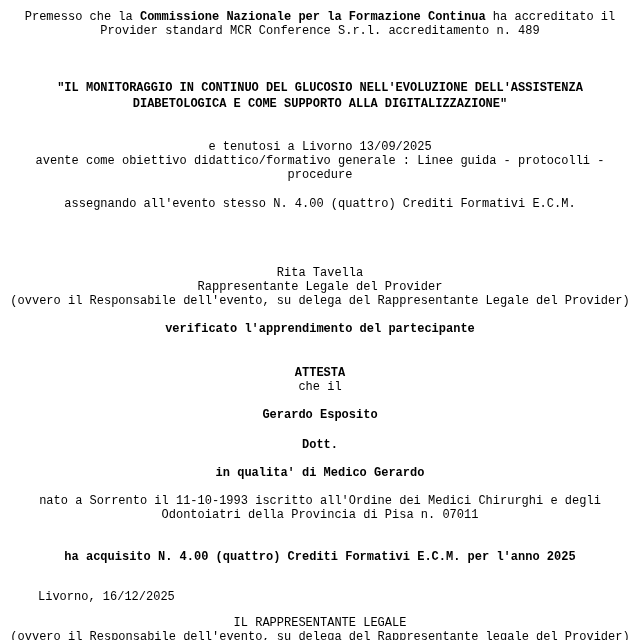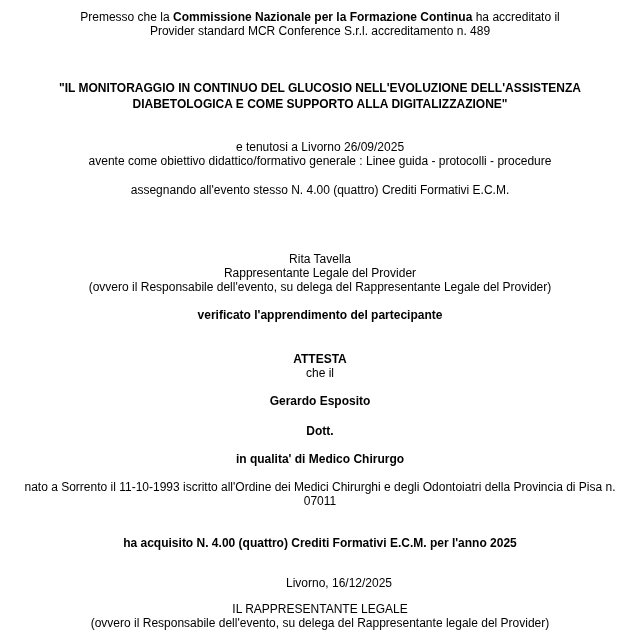--- a/index.html
+++ b/index.html
@@ -5,33 +5,33 @@
   html, body {
     margin: 0;
     padding: 0;
     background: #ffffff;
   }
   .page {
     position: relative;
     width: 640px;
     height: 640px;
     background: #ffffff;
-    font-family: Liberation Sans, sans-serif;
+    font-family: Liberation Mono, monospace;
     font-size: 12px;
     color: #000000;
     overflow: hidden;
     box-sizing: border-box;
   }
   .line {
     margin: 0;
     text-align: center;
     line-height: 14px;
   }
   .left {
-    text-align: center;
+    text-align: left;
   }
   .bold {
     font-weight: bold;
   }
   
   .intro-block       { padding-top: 10px; }
   .title-block       { margin: 42px auto 0 auto; max-width: 560px; line-height: 16px; }
   .venue-block       { margin-top: 28px; }
   .credits-assigned  { margin-top: 15px; }
   .signer-block      { margin-top: 55px; }
@@ -52,21 +52,21 @@
 <div class="page">
 
   <div class="intro-block">
     <p class="line"><span>Premesso che la </span><span class="bold">Commissione Nazionale per la Formazione Continua</span><span> ha accreditato il</span></p>
     <p class="line">Provider standard MCR Conference S.r.l. accreditamento n. 489</p>
   </div>
 
   <p class="line bold title-block">"IL MONITORAGGIO IN CONTINUO DEL GLUCOSIO NELL'EVOLUZIONE DELL'ASSISTENZA DIABETOLOGICA E COME SUPPORTO ALLA DIGITALIZZAZIONE"</p>
 
   <div class="venue-block">
-    <p class="line">e tenutosi a Livorno 26/09/2025</p>
+    <p class="line">e tenutosi a Livorno 13/09/2025</p>
     <p class="line">avente come obiettivo didattico/formativo generale : Linee guida - protocolli - procedure</p>
   </div>
 
   <p class="line credits-assigned">assegnando all'evento stesso N. 4.00 (quattro) Crediti Formativi E.C.M.</p>
 
   <div class="signer-block">
     <p class="line">Rita Tavella</p>
     <p class="line">Rappresentante Legale del Provider</p>
     <p class="line">(ovvero il Responsabile dell'evento, su delega del Rappresentante Legale del Provider)</p>
   </div>
@@ -75,21 +75,21 @@
 
   <div>
     <p class="line bold attesta-line">ATTESTA</p>
     <p class="line">che il</p>
   </div>
 
   <p class="line bold name-line">Gerardo Esposito</p>
 
   <p class="line bold dott-line">Dott.</p>
 
-  <p class="line bold quality-line">in qualita' di Medico Chirurgo</p>
+  <p class="line bold quality-line">in qualita' di Medico Gerardo</p>
 
   <p class="line birth-line">nato a Sorrento il 11-10-1993 iscritto all'Ordine dei Medici Chirurghi e degli Odontoiatri della Provincia di Pisa n. 07011</p>
 
   <p class="line bold acquired-line">ha acquisito N. 4.00 (quattro) Crediti Formativi E.C.M. per l'anno 2025</p>
 
   <div>
     <p class="line left place-date-line">Livorno, 16/12/2025</p>
     <p class="line sig-title-line">IL RAPPRESENTANTE LEGALE</p>
     <p class="line sig-note-line">(ovvero il Responsabile dell'evento, su delega del Rappresentante legale del Provider)</p>
   </div>

